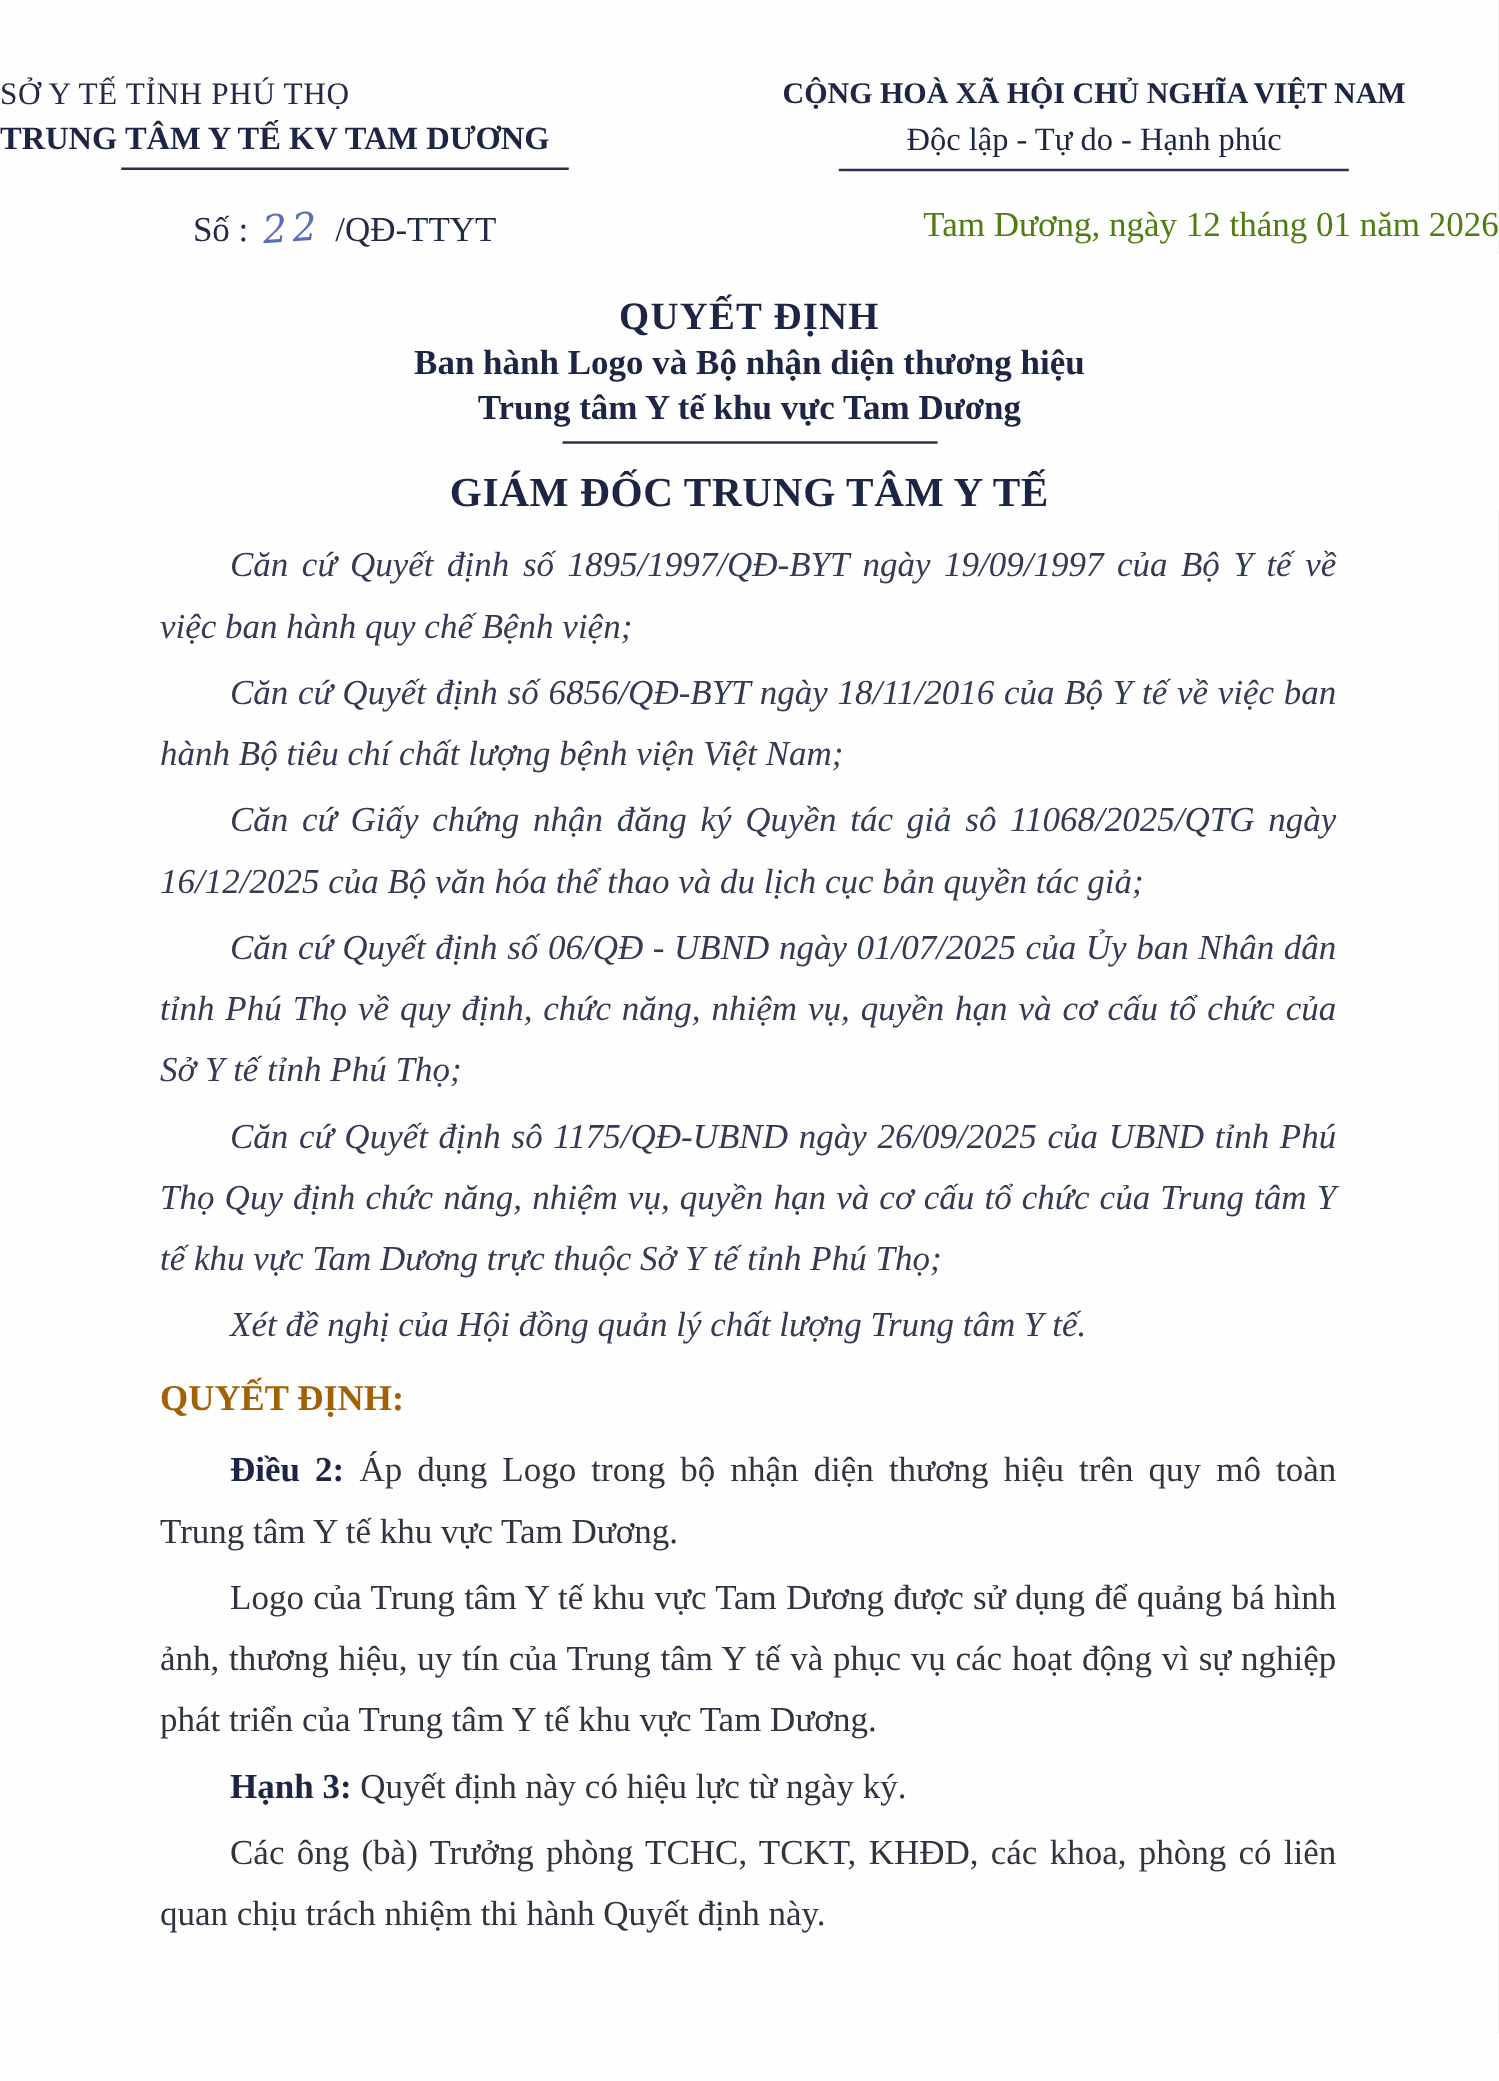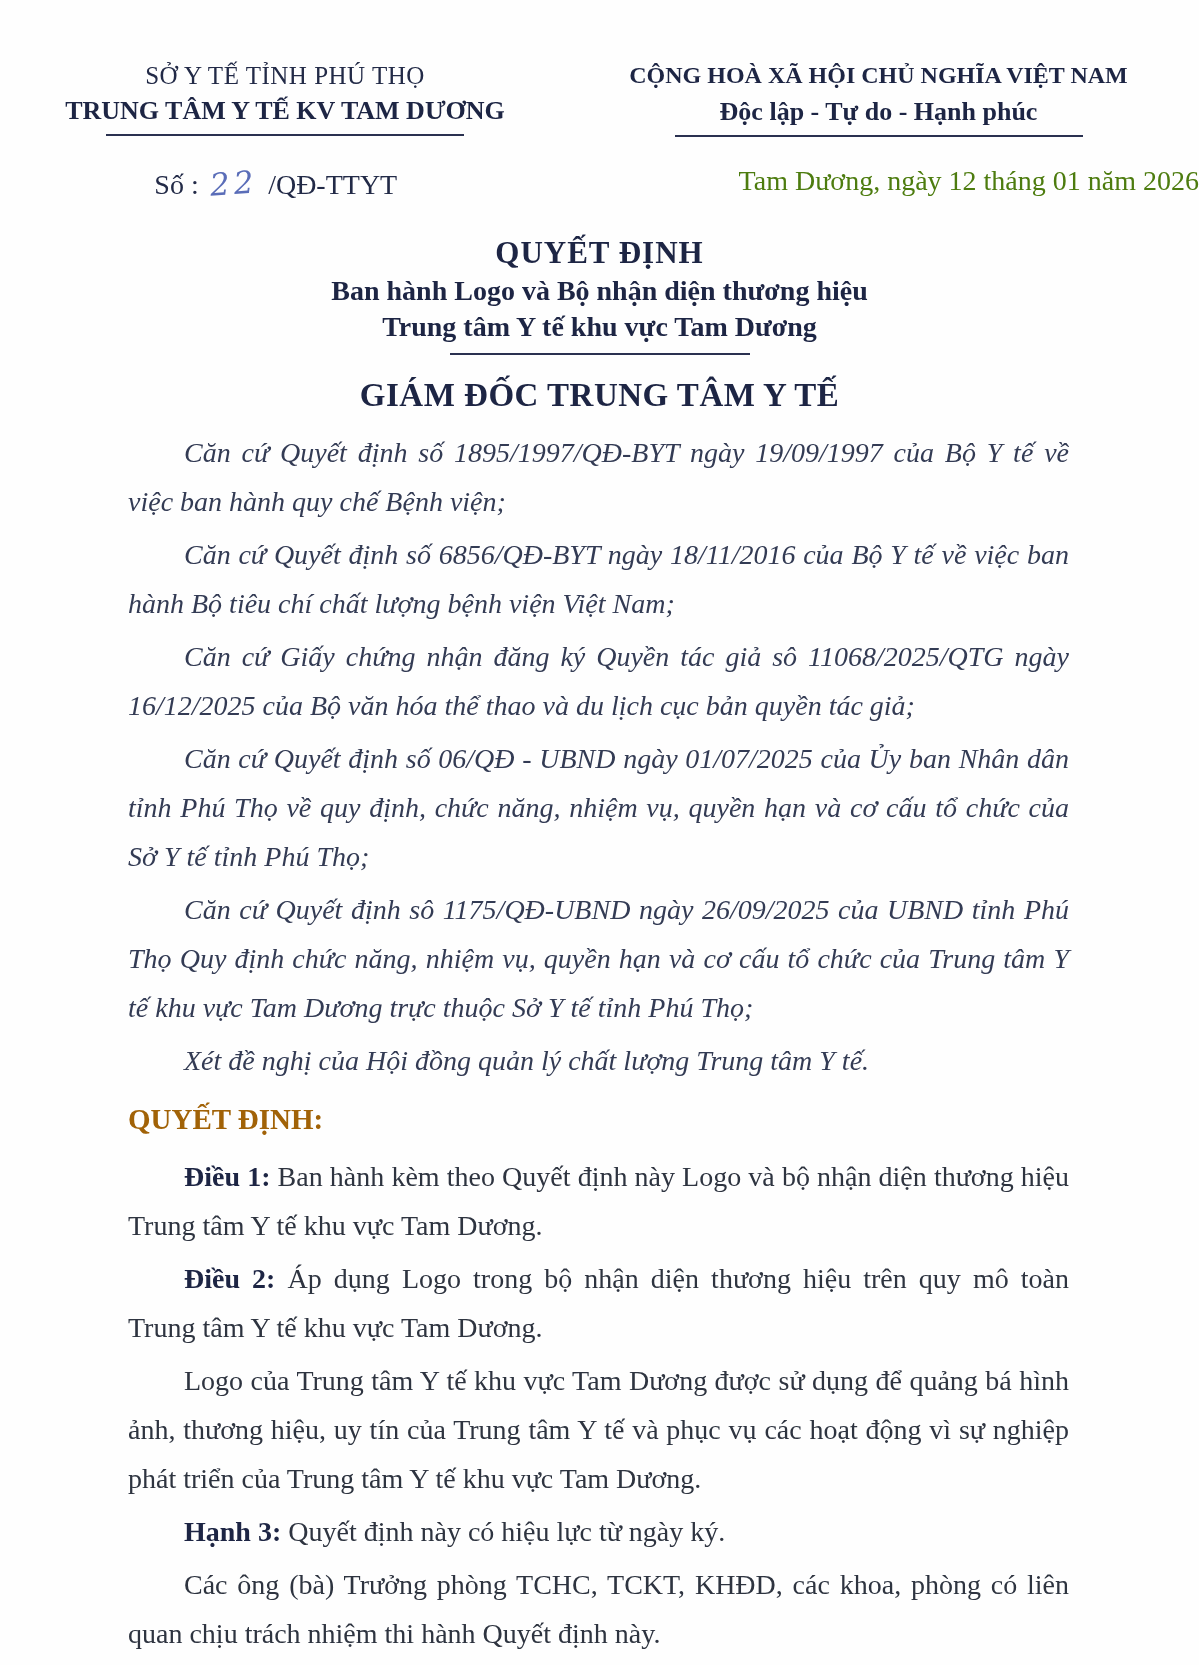--- a/index.html
+++ b/index.html
@@ -7,26 +7,26 @@
     position:relative;
     width:1199px;height:1665px;
     margin:0 auto;
     background:#fefefe;
     font-family:"Liberation Serif","DejaVu Serif",serif;
     color:#2e3650;
     overflow:hidden;
   }
   
   .header{display:flex;padding-top:62px;}
-  .header-left{width:46%;text-align:center;padding-left:12px;}
+  .header-left{width:46%;}
   .header-right{width:54%;text-align:center;}
   .org-line1{font-size:25px;letter-spacing:.5px;color:#222a47;}
   .org-line2{font-size:26px;font-weight:bold;margin-top:6px;color:#1d2544;}
   .nation-line1{font-size:24px;font-weight:bold;color:#1d2544;}
-  .nation-line2{font-size:26px;font-weight:bold;margin-top:8px;color:#1d2544;}
+  .nation-line2{font-size:26px;font-weight:normal;margin-top:8px;color:#1d2544;}
   .rule{height:2px;background:#2a3150;margin:8px auto 0 auto;}
   .rule-left{width:358px;}
   .rule-right{width:408px;}
   .ref-row{display:flex;margin-top:28px;}
   .ref-left{width:46%;text-align:center;font-size:28px;color:#222a47;}
   .ref-right{width:54%;text-align:right;font-size:28px;color:#4d7c0f;}
   .handwritten-no{
     font-family:"DejaVu Serif",serif;
     font-style:italic;font-size:31px;color:#5a6db8;
     letter-spacing:4px;padding:0 4px;
@@ -87,21 +87,20 @@
       <p>Căn cứ Quyết định số 6856/QĐ-BYT ngày 18/11/2016 của Bộ Y tế về việc ban hành Bộ tiêu chí chất lượng bệnh viện Việt Nam;</p>
       <p>Căn cứ Giấy chứng nhận đăng ký Quyền tác giả sô 11068/2025/QTG ngày 16/12/2025 của Bộ văn hóa thể thao và du lịch cục bản quyền tác giả;</p>
       <p>Căn cứ Quyết định số 06/QĐ - UBND ngày 01/07/2025 của Ủy ban Nhân dân tỉnh Phú Thọ về quy định, chức năng, nhiệm vụ, quyền hạn và cơ cấu tổ chức của Sở Y tế tỉnh Phú Thọ;</p>
       <p>Căn cứ Quyết định sô 1175/QĐ-UBND ngày 26/09/2025 của UBND tỉnh Phú Thọ Quy định chức năng, nhiệm vụ, quyền hạn và cơ cấu tổ chức của Trung tâm Y tế khu vực Tam Dương trực thuộc Sở Y tế tỉnh Phú Thọ;</p>
       <p>Xét đề nghị của Hội đồng quản lý chất lượng Trung tâm Y tế.</p>
     </div>
 
     <div class="decision-heading">QUYẾT ĐỊNH:</div>
 
     <div class="articles">
-      <p><b>Điều 1:</b> <span>Ban hành kèm theo Quyết định này Logo và bộ nhận diện thương hiệu Trung tâm Y tế khu vực Tam Dương.</span></p>
       <p><b>Điều 2:</b> <span>Áp dụng Logo trong bộ nhận diện thương hiệu trên quy mô toàn Trung tâm Y tế khu vực Tam Dương.</span></p>
       <p>Logo của Trung tâm Y tế khu vực Tam Dương được sử dụng để quảng bá hình ảnh, thương hiệu, uy tín của Trung tâm Y tế và phục vụ các hoạt động vì sự nghiệp phát triển của Trung tâm Y tế khu vực Tam Dương.</p>
       <p><b>Hạnh 3:</b> <span>Quyết định này có hiệu lực từ ngày ký.</span></p>
       <p>Các ông (bà) Trưởng phòng TCHC, TCKT, KHĐD, các khoa, phòng có liên quan chịu trách nhiệm thi hành Quyết định này.</p>
     </div>
   </div>
 
 </div>
 
 </body></html>

